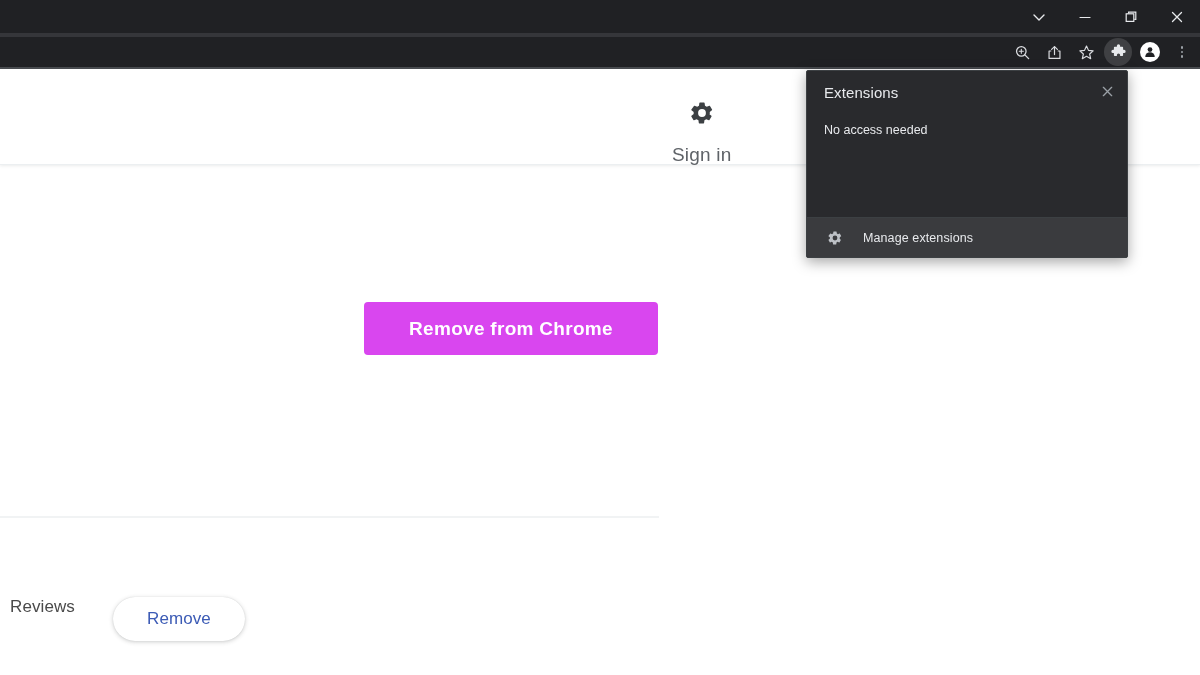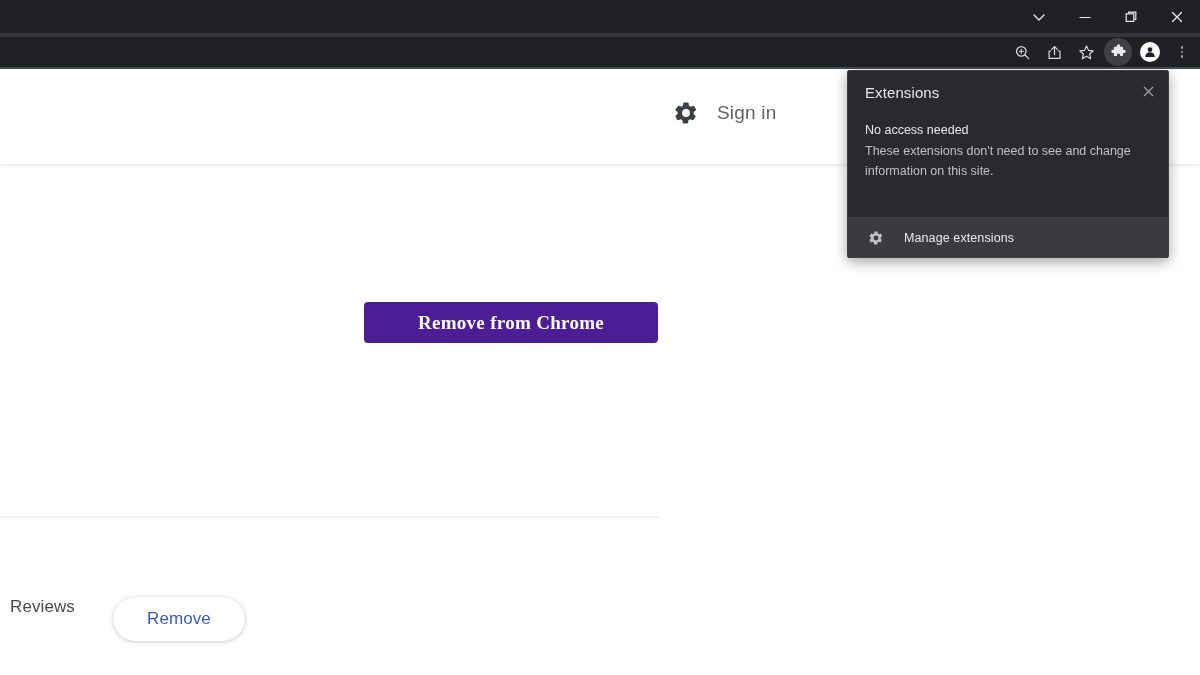--- a/index.html
+++ b/index.html
@@ -122,20 +122,21 @@
     box-shadow: 0 1px 3px rgba(60,64,67,0.10);
     box-sizing: border-box;
   }
   #header-right {
     position: absolute;
     top: 30px;
     left: 672px;
     display: flex;
     align-items: center;
     gap: 17px;
+    flex-direction: column;
   }
   #settings-gear-icon {
     width: 28px;
     height: 28px;
     display: flex;
     align-items: center;
     justify-content: center;
     cursor: default;
   }
   #sign-in-link {
@@ -144,26 +145,26 @@
     letter-spacing: 0.2px;
     cursor: default;
     white-space: nowrap;
   }
 
   #remove-from-chrome-button {
     position: absolute;
     left: 364px;
     top: 233px;
     width: 294px;
-    height: 41px;
-    background: #4c1d95;
+    height: 53px;
+    background: #d946ef;
     color: #ffffff;
     border: none;
     border-radius: 4px;
-    font-family: Liberation Serif, serif;
+    font-family: Liberation Sans, sans-serif;
     font-size: 19px;
     font-weight: bold;
     letter-spacing: 0.3px;
     cursor: default;
     padding: 0;
   }
 
   #content-divider {
     position: absolute;
     left: 0;
@@ -210,21 +211,20 @@
     left: 806px;
     top: 70px;
     width: 322px;
     height: 188px;
     background: #292a2d;
     border: 1px solid #3c4043;
     border-radius: 2px;
     box-sizing: border-box;
     box-shadow: 0 4px 14px rgba(0,0,0,0.35);
     overflow: hidden;
-    margin-left: 41px;
   }
   #extensions-close-button {
     position: absolute;
     right: 6px;
     top: 6px;
     width: 28px;
     height: 28px;
     display: flex;
     align-items: center;
     justify-content: center;
@@ -452,21 +452,20 @@
     <div id="extensions-close-button">
       <svg width="13" height="13" viewBox="0 0 14 14">
         <path d="M2.5 2.5 L11.5 11.5 M11.5 2.5 L2.5 11.5" stroke="#9aa0a6" stroke-width="1.4" stroke-linecap="round"></path>
       </svg>
     </div>
 
     <div id="extensions-title">Extensions</div>
 
     <div id="no-access-section">
       <div id="no-access-heading">No access needed</div>
-      <div id="no-access-description">These extensions don't need to see and change information on this site.</div>
     </div>
 
     <div id="extension-row">
 
       <div id="extension-pin-button">
         
       </div>
       <div id="extension-more-button">
         
       </div>

